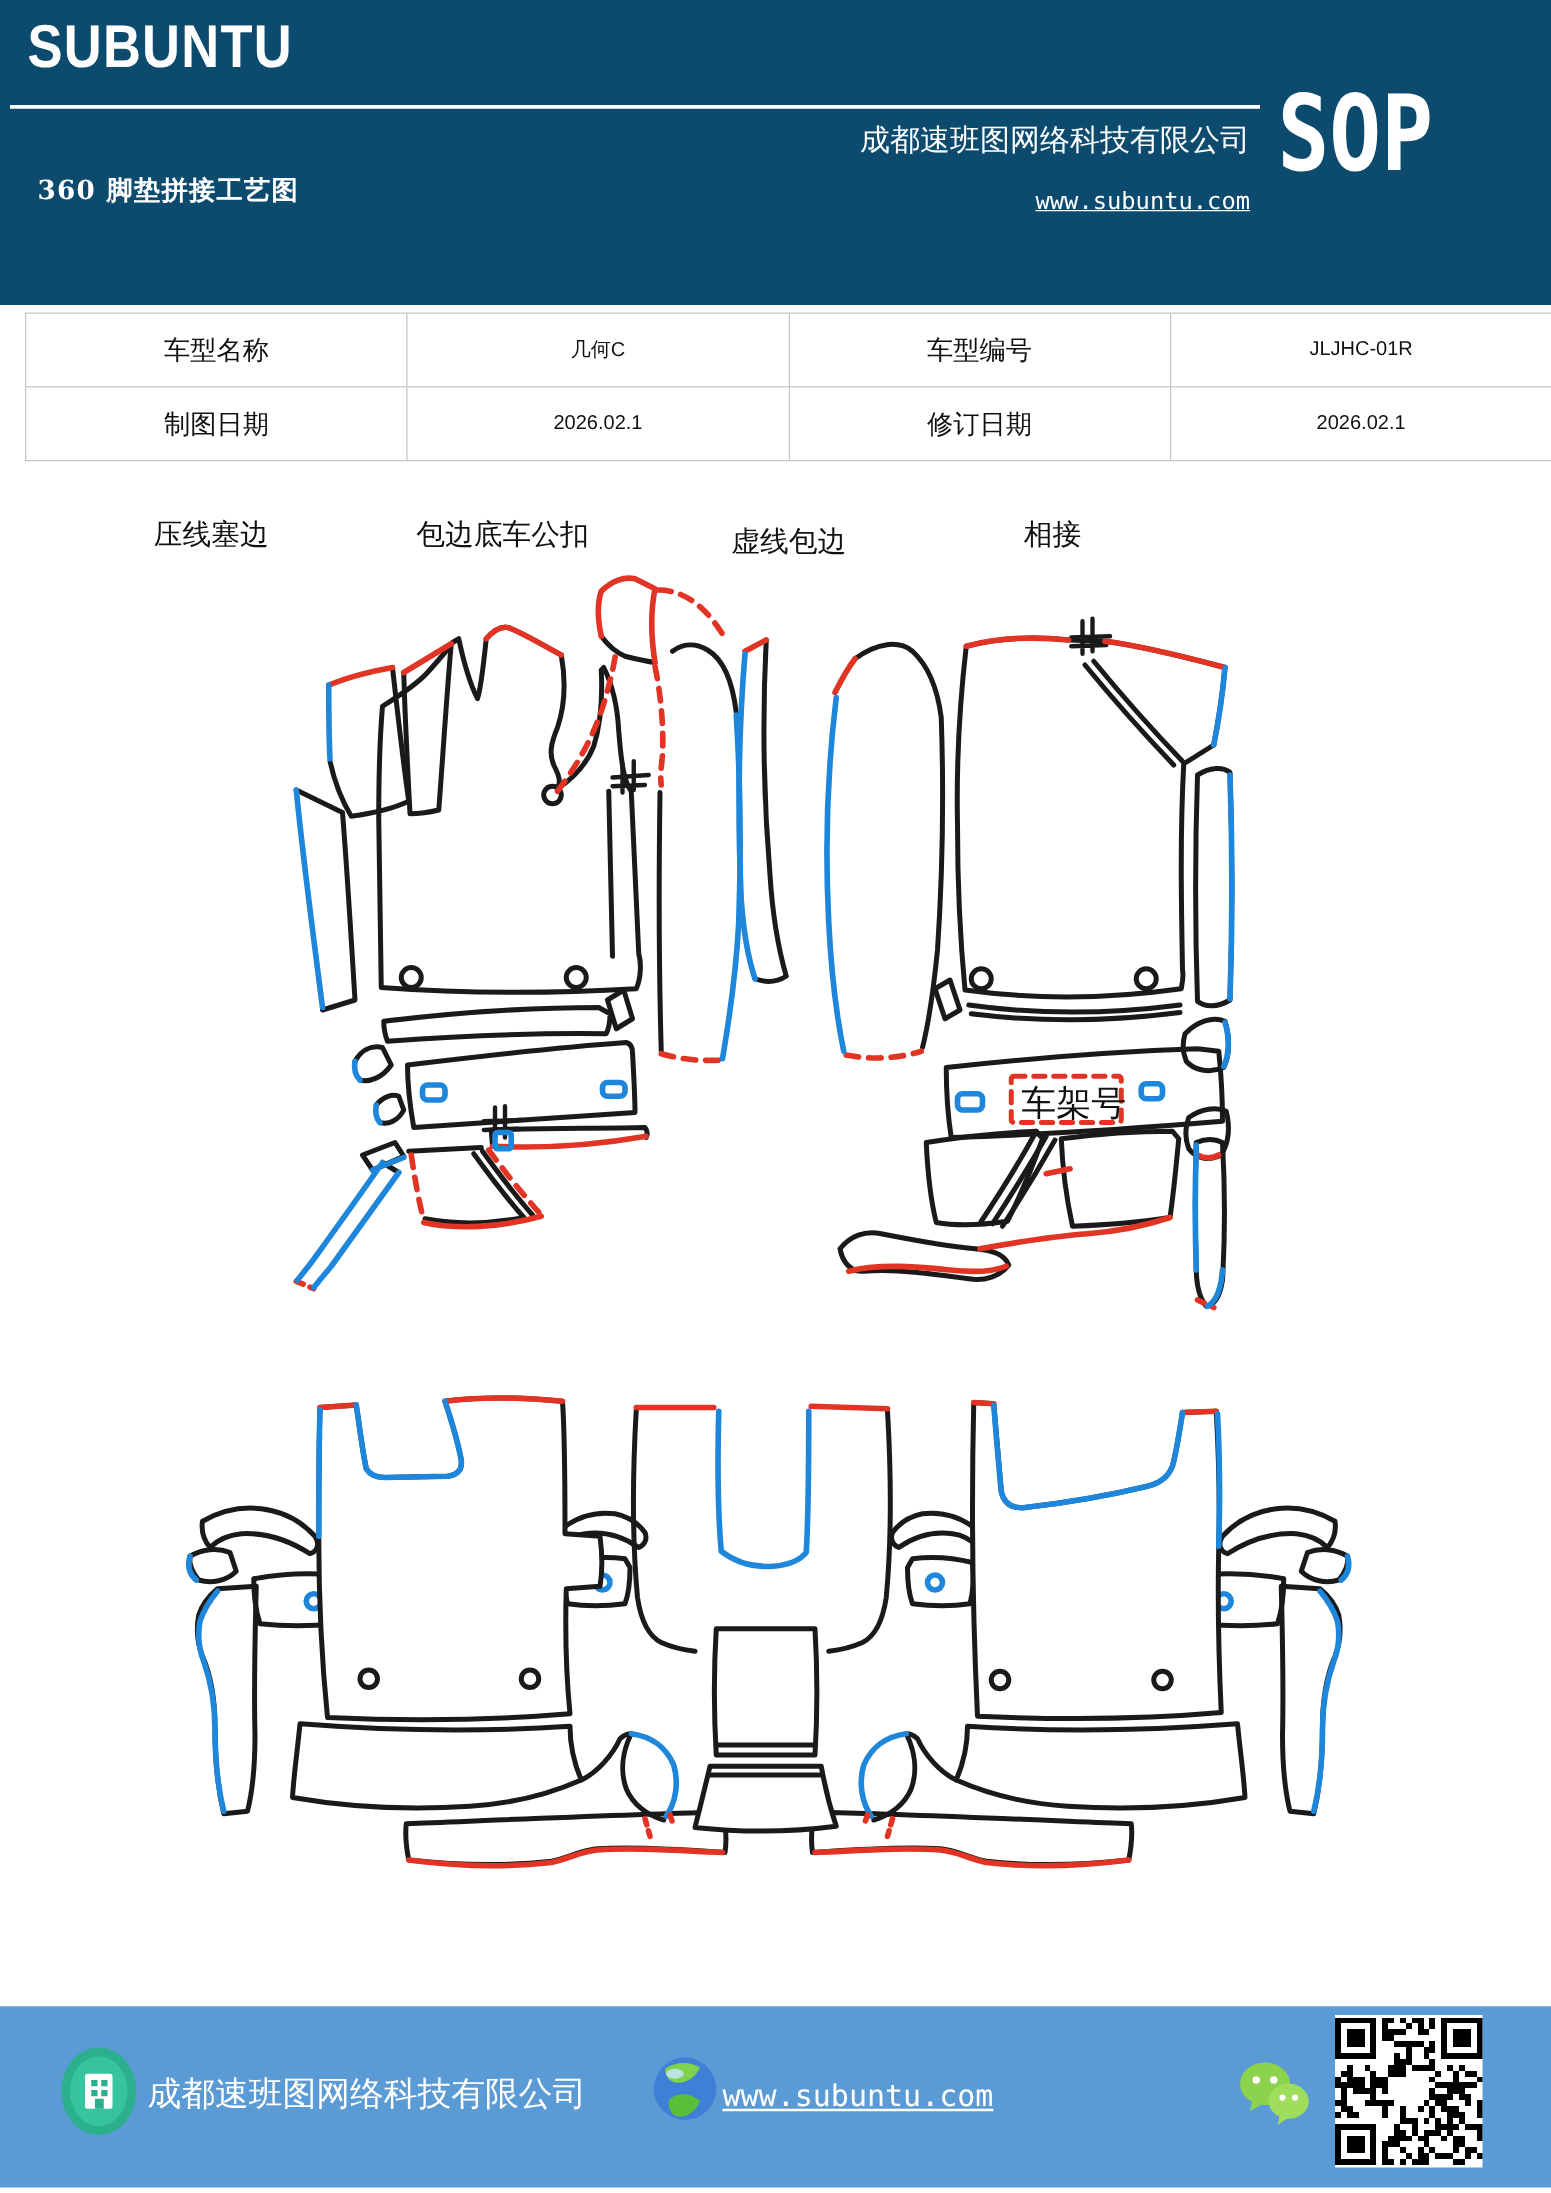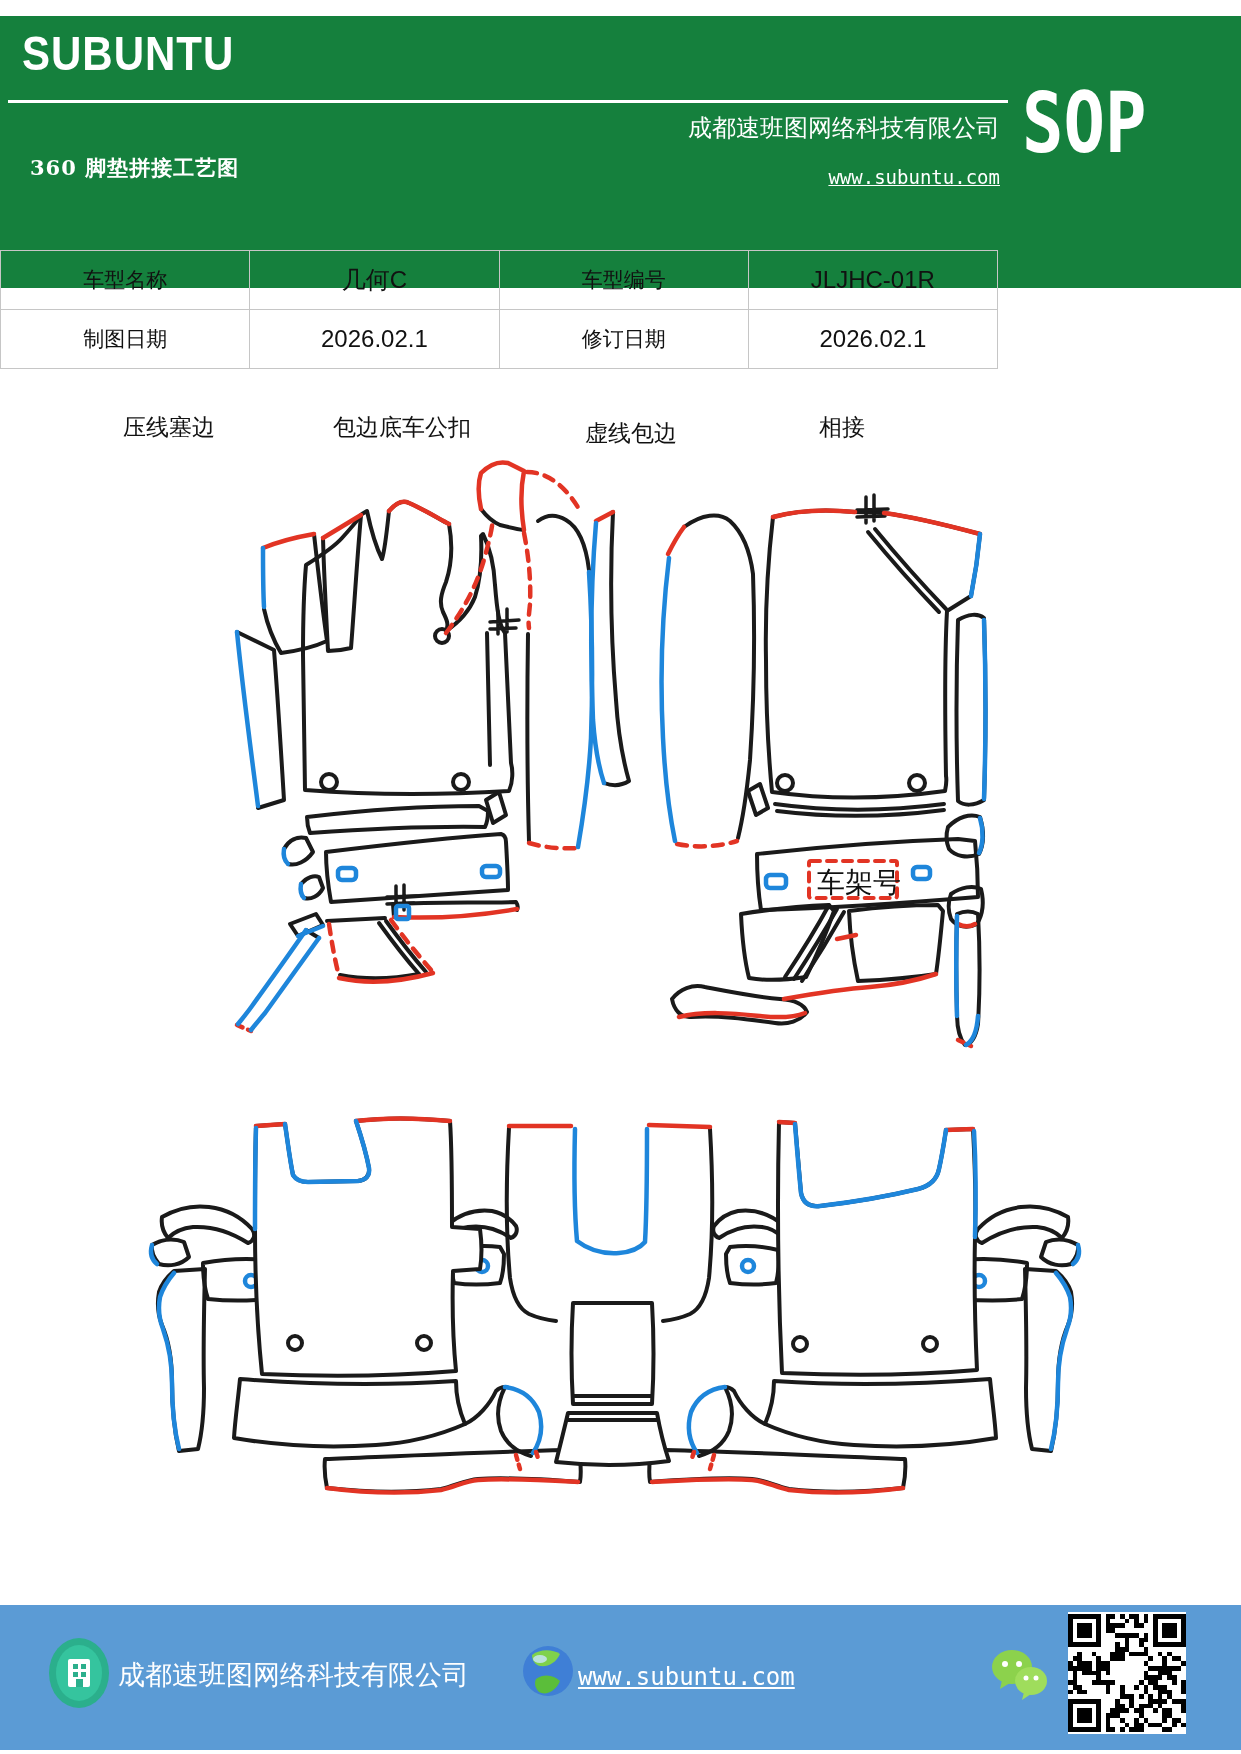--- a/index.html
+++ b/index.html
@@ -1,32 +1,32 @@
 <!DOCTYPE html>
 <html><head>
 <meta charset="utf-8">
 <style>
   html,body{margin:0;padding:0;background:#fff;}
   body{width:1241px;height:1754px;position:relative;font-family:"Liberation Sans","DejaVu Sans",sans-serif;overflow:hidden;}
   .abs{position:absolute;}
 
   
-  .header{left:0;top:16px;width:1241px;height:272px;background:#15803d;color:#fff;}
+  .header{left:0;top:0;width:1241px;height:244px;background:#0c4a6e;color:#fff;}
   .logo{left:22px;top:10px;font-size:42px;font-weight:800;letter-spacing:1px;transform:scaleY(1.15);transform-origin:left top;font-family:"Liberation Sans",sans-serif;}
   .header-rule{left:8px;top:84px;width:1000px;height:3px;background:#fff;}
   .company-top{left:0;top:96px;width:1000px;text-align:right;font-size:24px;font-family:"DejaVu Serif","Liberation Serif",serif;}
   .doc-title{left:30px;top:138px;font-size:21px;font-weight:700;font-family:"DejaVu Serif","Liberation Serif",serif;letter-spacing:1px;}
   .sop{left:1022px;top:58px;width:200px;font-size:84px;font-weight:700;transform:scaleX(.82);transform-origin:left top;font-family:"DejaVu Sans Mono","Liberation Mono",monospace;}
   .site-top{left:0;top:150px;width:1000px;text-align:right;font-size:19px;font-family:"DejaVu Sans Mono","Liberation Mono",monospace;text-decoration:underline;cursor:pointer;}
   .mail-top{left:0;top:178px;width:1000px;text-align:right;font-size:19px;font-family:"DejaVu Sans Mono","Liberation Mono",monospace;}
 
   
-  .info-table{left:0;top:250px;width:998px;border-collapse:collapse;table-layout:fixed;}
+  .info-table{left:20px;top:250px;width:1222px;border-collapse:collapse;table-layout:fixed;}
   .info-table td{border:1.5px solid #c6c6c6;height:56px;text-align:center;font-size:21px;color:#111;}
-  .info-table td.lat{font-size:24px;}
+  .info-table td.lat{font-size:16px;}
 
   
   .legend{left:0;top:398px;width:1241px;height:40px;}
   .legend-item{position:absolute;top:0;display:flex;align-items:center;gap:14px;height:34px;flex-direction:column;}
   .swatch{width:42px;height:10px;}
   .sw-blue{background:#1E86DB;}
   .sw-red{background:#E23424;}
   .sw-dash{background:repeating-linear-gradient(90deg,#E23424 0 7px,rgba(0,0,0,0) 7px 13px);}
   .sw-black{background:#141414;}
   .legend-label{font-size:23px;color:#111;}

